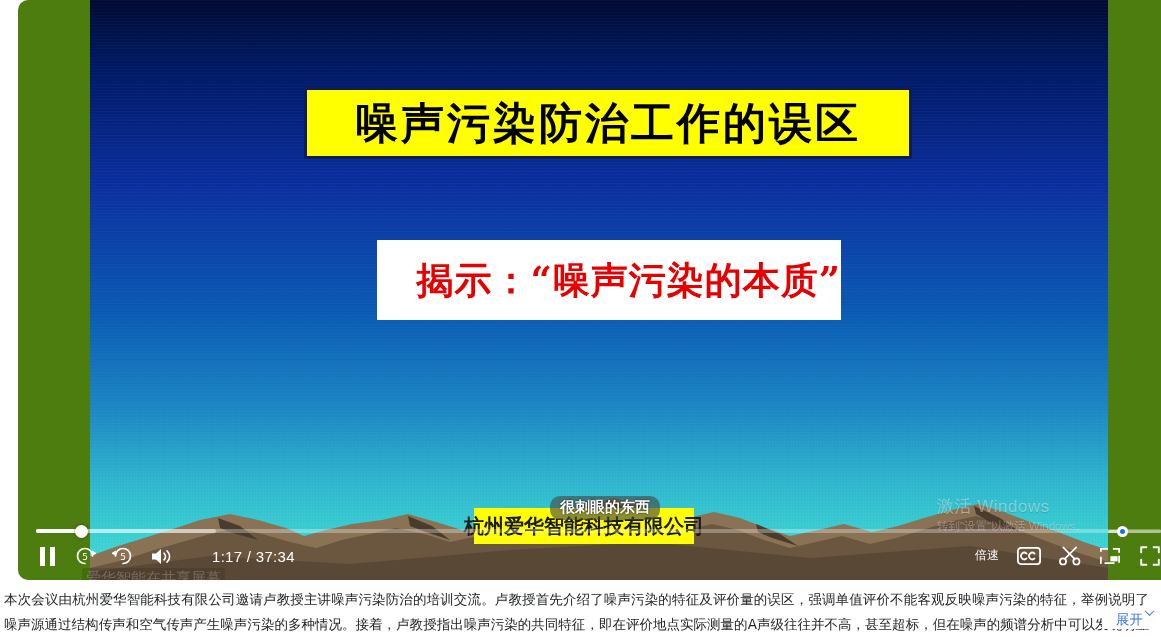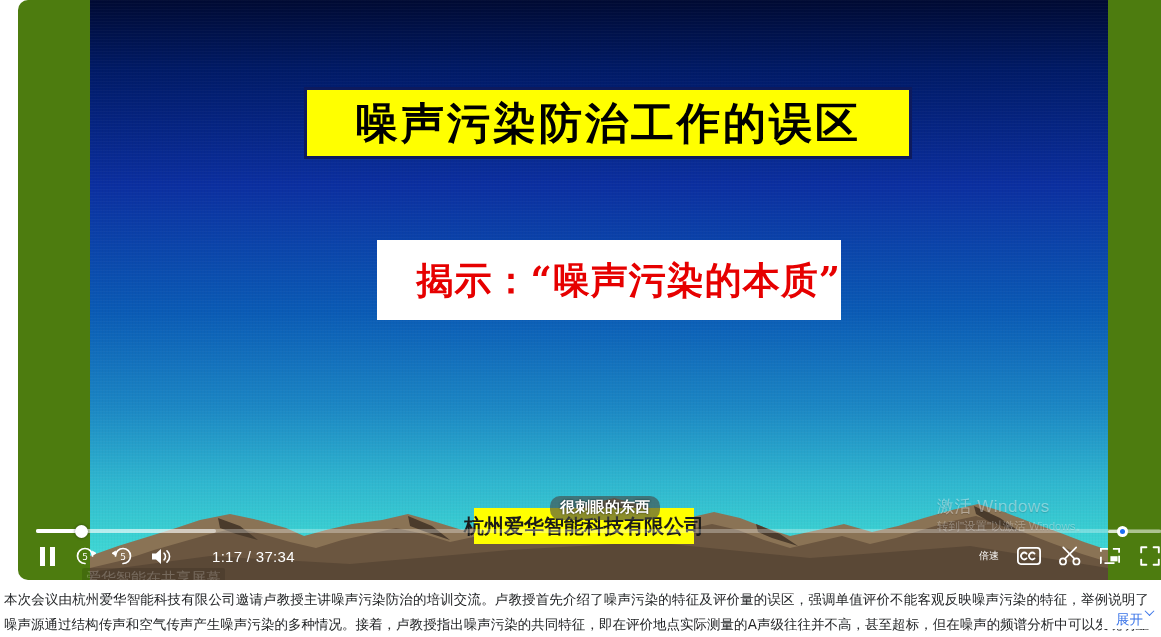--- a/index.html
+++ b/index.html
@@ -235,22 +235,22 @@
 
   
   #right-controls {
     position: absolute;
     right: 18px; top: 18px;
     display: flex; align-items: center; gap: 18px;
     height: 28px;
   }
   #speed-label {
     color: #ffffff;
-    font-size: 10px;
-    font-family: Liberation Sans, sans-serif;
+    font-size: 12px;
+    font-family: Liberation Mono, monospace;
     white-space: nowrap;
     cursor: pointer;
     line-height: 1;
     display: flex; align-items: center; height: 26px;
   }
 
   
   #volume-slider {
     position: absolute;
     left: 1090px; top: 0px;

